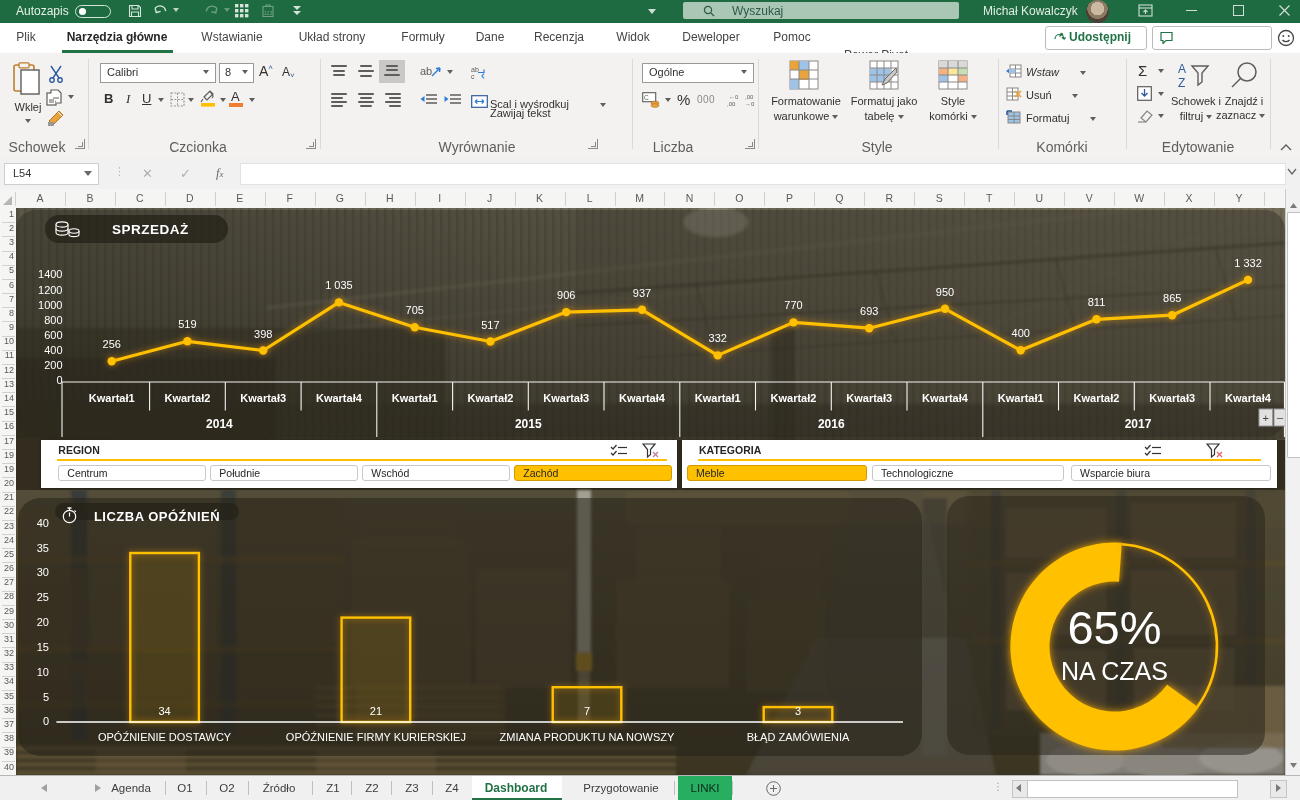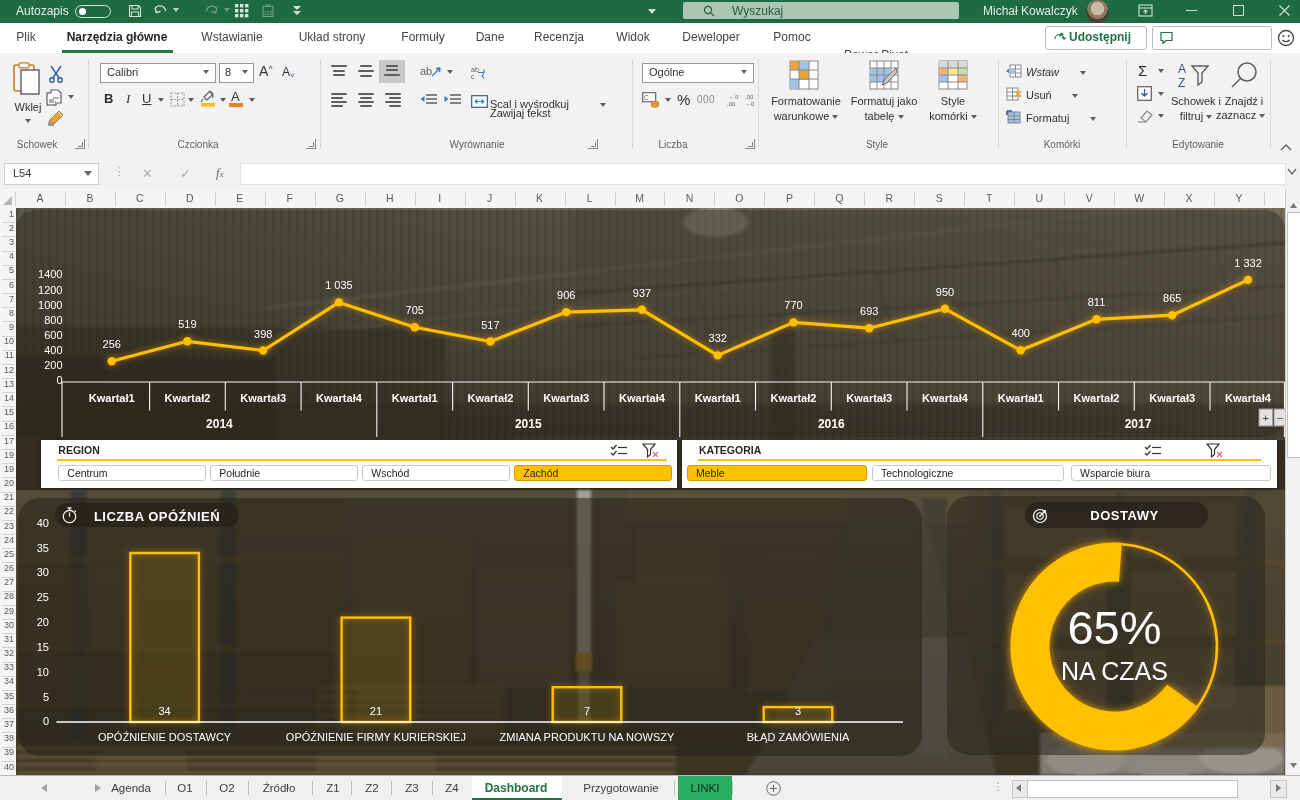--- a/index.html
+++ b/index.html
@@ -8,21 +8,21 @@
   .abs{position:absolute;}
   
   #titlebar{left:0;top:0;width:1300px;height:23px;background:#1e6b41;color:#e8f1ea;}
   #titlebar .t{position:absolute;font-size:12px;top:4px;}
   
   #tabrow{left:0;top:23px;width:1300px;height:30px;background:#ffffff;}
   #tabrow .tab{position:absolute;top:7px;font-size:12px;color:#444;transform:translateX(-50%);white-space:nowrap;}
   
   #ribbon{left:0;top:53px;width:1300px;height:104px;background:#f3f2f1;border-bottom:1px solid #d8d6d4;}
   .gsep{position:absolute;top:6px;bottom:8px;width:1px;background:#dcdad8;}
-  .glabel{position:absolute;top:86px;font-size:10px;color:#605e5c;transform:translateX(-50%);white-space:nowrap;}
+  .glabel{position:absolute;top:86px;font-size:14px;color:#605e5c;transform:translateX(-50%);white-space:nowrap;}
   .launch{position:absolute;top:86px;width:9px;height:9px;border-right:1px solid #8a8886;border-bottom:1px solid #8a8886;}
   .launch:after{content:"";position:absolute;right:1px;bottom:1px;width:4px;height:4px;border-right:1px solid #8a8886;border-bottom:1px solid #8a8886;}
   .rtext{position:absolute;font-size:11px;color:#323130;white-space:nowrap;}
   .caret{display:inline-block;width:0;height:0;border-left:3px solid transparent;border-right:3px solid transparent;border-top:4px solid #605e5c;vertical-align:middle;}
   .alico{position:absolute;width:16px;height:12px;}
   .alico i{position:absolute;height:1.6px;background:#605e5c;border-radius:1px;}
   
   #fbar{left:0;top:157px;width:1300px;height:32px;background:#f1f1f1;border-bottom:1px solid #d4d4d4;}
   
   #colheads{left:0;top:189px;width:1300px;height:19px;background:#f5f5f4;border-bottom:1px solid #bfbfbf;}
@@ -771,38 +771,41 @@
 <text x="571.0" y="533" font-size="11" fill="#fff" text-anchor="middle">ZMIANA PRODUKTU NA NOWSZY</text>
 <text x="782.0" y="533" font-size="11" fill="#fff" text-anchor="middle">BŁĄD ZAMÓWIENIA</text>
 </g>
 <g font-family="Liberation Sans, sans-serif">
 <path d="M 1182.6 499.6 A 104 104 0 1 1 1105.8 334.8 L 1103.0 373.7 A 65 65 0 1 0 1151.1 476.7 Z" fill="#FFC000" filter="url(#glow2)"></path>
 <path d="M 1105.7 336.2 A 102.5 102.5 0 0 1 1181.4 498.7" fill="none" stroke="#FFC000" stroke-width="2.6" filter="url(#glow)"></path>
 <text x="1098.5" y="436" font-size="47" fill="#fff" text-anchor="middle">65%</text>
 <text x="1098.5" y="472" font-size="25" fill="#fff" text-anchor="middle">NA CZAS</text>
 </g>
 </svg>
-<div class="pill" style="left:39px;top:295px;width:184px;height:24px;border-radius:13px;text-decoration:underline;">
+<div class="pill" style="left:29px;top:7px;width:183px;height:28px;">
+  <svg style="position:absolute;left:7px;top:5px;" width="34" height="19" viewBox="0 0 34 19">
+    <g fill="none" stroke="#fff" stroke-width="1.1">
+      <ellipse cx="10" cy="4.5" rx="6" ry="2.6"></ellipse>
+      <path d="M4 4.5 v4 c0 1.4 2.7 2.6 6 2.6 s6 -1.2 6 -2.6 v-4"></path>
+      <path d="M4 8.5 v4 c0 1.4 2.7 2.6 6 2.6 s6 -1.2 6 -2.6 v-4"></path>
+      <ellipse cx="22" cy="11" rx="5" ry="2.2"></ellipse>
+      <path d="M17 11 v3.4 c0 1.2 2.2 2.2 5 2.2 s5 -1 5 -2.2 v-3.4"></path>
+    </g>
+  </svg>
+  <span class="pt" style="top:7px;left:14px;font-size:13.5px;">SPRZEDAŻ</span>
+</div>
+<div class="pill" style="left:39px;top:295px;width:184px;height:17px;border-radius:13px;text-decoration:underline;">
   <svg style="position:absolute;left:6px;top:4px;" width="17" height="17" viewBox="0 0 17 17">
     <circle cx="8.5" cy="9.5" r="6.2" fill="none" stroke="#fff" stroke-width="1.2"></circle>
     <line x1="8.5" y1="9.5" x2="8.5" y2="5.5" stroke="#fff" stroke-width="1.2"></line>
     <line x1="6.5" y1="1" x2="10.5" y2="1" stroke="#fff" stroke-width="1.4"></line>
     <line x1="8.5" y1="1" x2="8.5" y2="3" stroke="#fff" stroke-width="1.2"></line>
     <line x1="13.5" y1="3.5" x2="14.8" y2="4.8" stroke="#fff" stroke-width="1.1"></line>
   </svg>
   <span class="pt" style="top:5.5px;left:10px;font-size:13px;">LICZBA OPÓŹNIEŃ</span>
-</div>
-<div class="pill" style="left:1009px;top:294px;width:183px;height:26px;border-radius:13px;">
-  <svg style="position:absolute;left:7px;top:4.5px;" width="17" height="17" viewBox="0 0 17 17">
-    <circle cx="8" cy="9" r="6.5" fill="none" stroke="#fff" stroke-width="1.2"></circle>
-    <circle cx="8" cy="9" r="3.2" fill="none" stroke="#fff" stroke-width="1.1"></circle>
-    <circle cx="8" cy="9" r="1" fill="#fff"></circle>
-    <path d="M8 9 L13.5 3.5 m0 0 l-3 .3 m3 -.3 l-.3 3" stroke="#fff" stroke-width="1.1" fill="none"></path>
-  </svg>
-  <span class="pt" style="top:6px;left:8px;font-size:13px;">DOSTAWY</span>
 </div>
 <div class="slicer" style="left:25.3px;top:232px;width:636px;height:47.5px;">
   <span class="slhead">REGION</span>
   <span class="slline" style="width:610px;"></span>
   <svg style="position:absolute;left:569px;top:4px;" width="18" height="14" viewBox="0 0 18 14">
     <g stroke="#333" stroke-width="1.2" fill="none">
       <path d="M1 3 l2 2 3.5-4"></path>
           <line x1="8" y1="3.5" x2="17" y2="3.5"></line>
       <path d="M1 9 l2 2 3.5-4"></path>
           <line x1="8" y1="9.5" x2="17" y2="9.5"></line>

